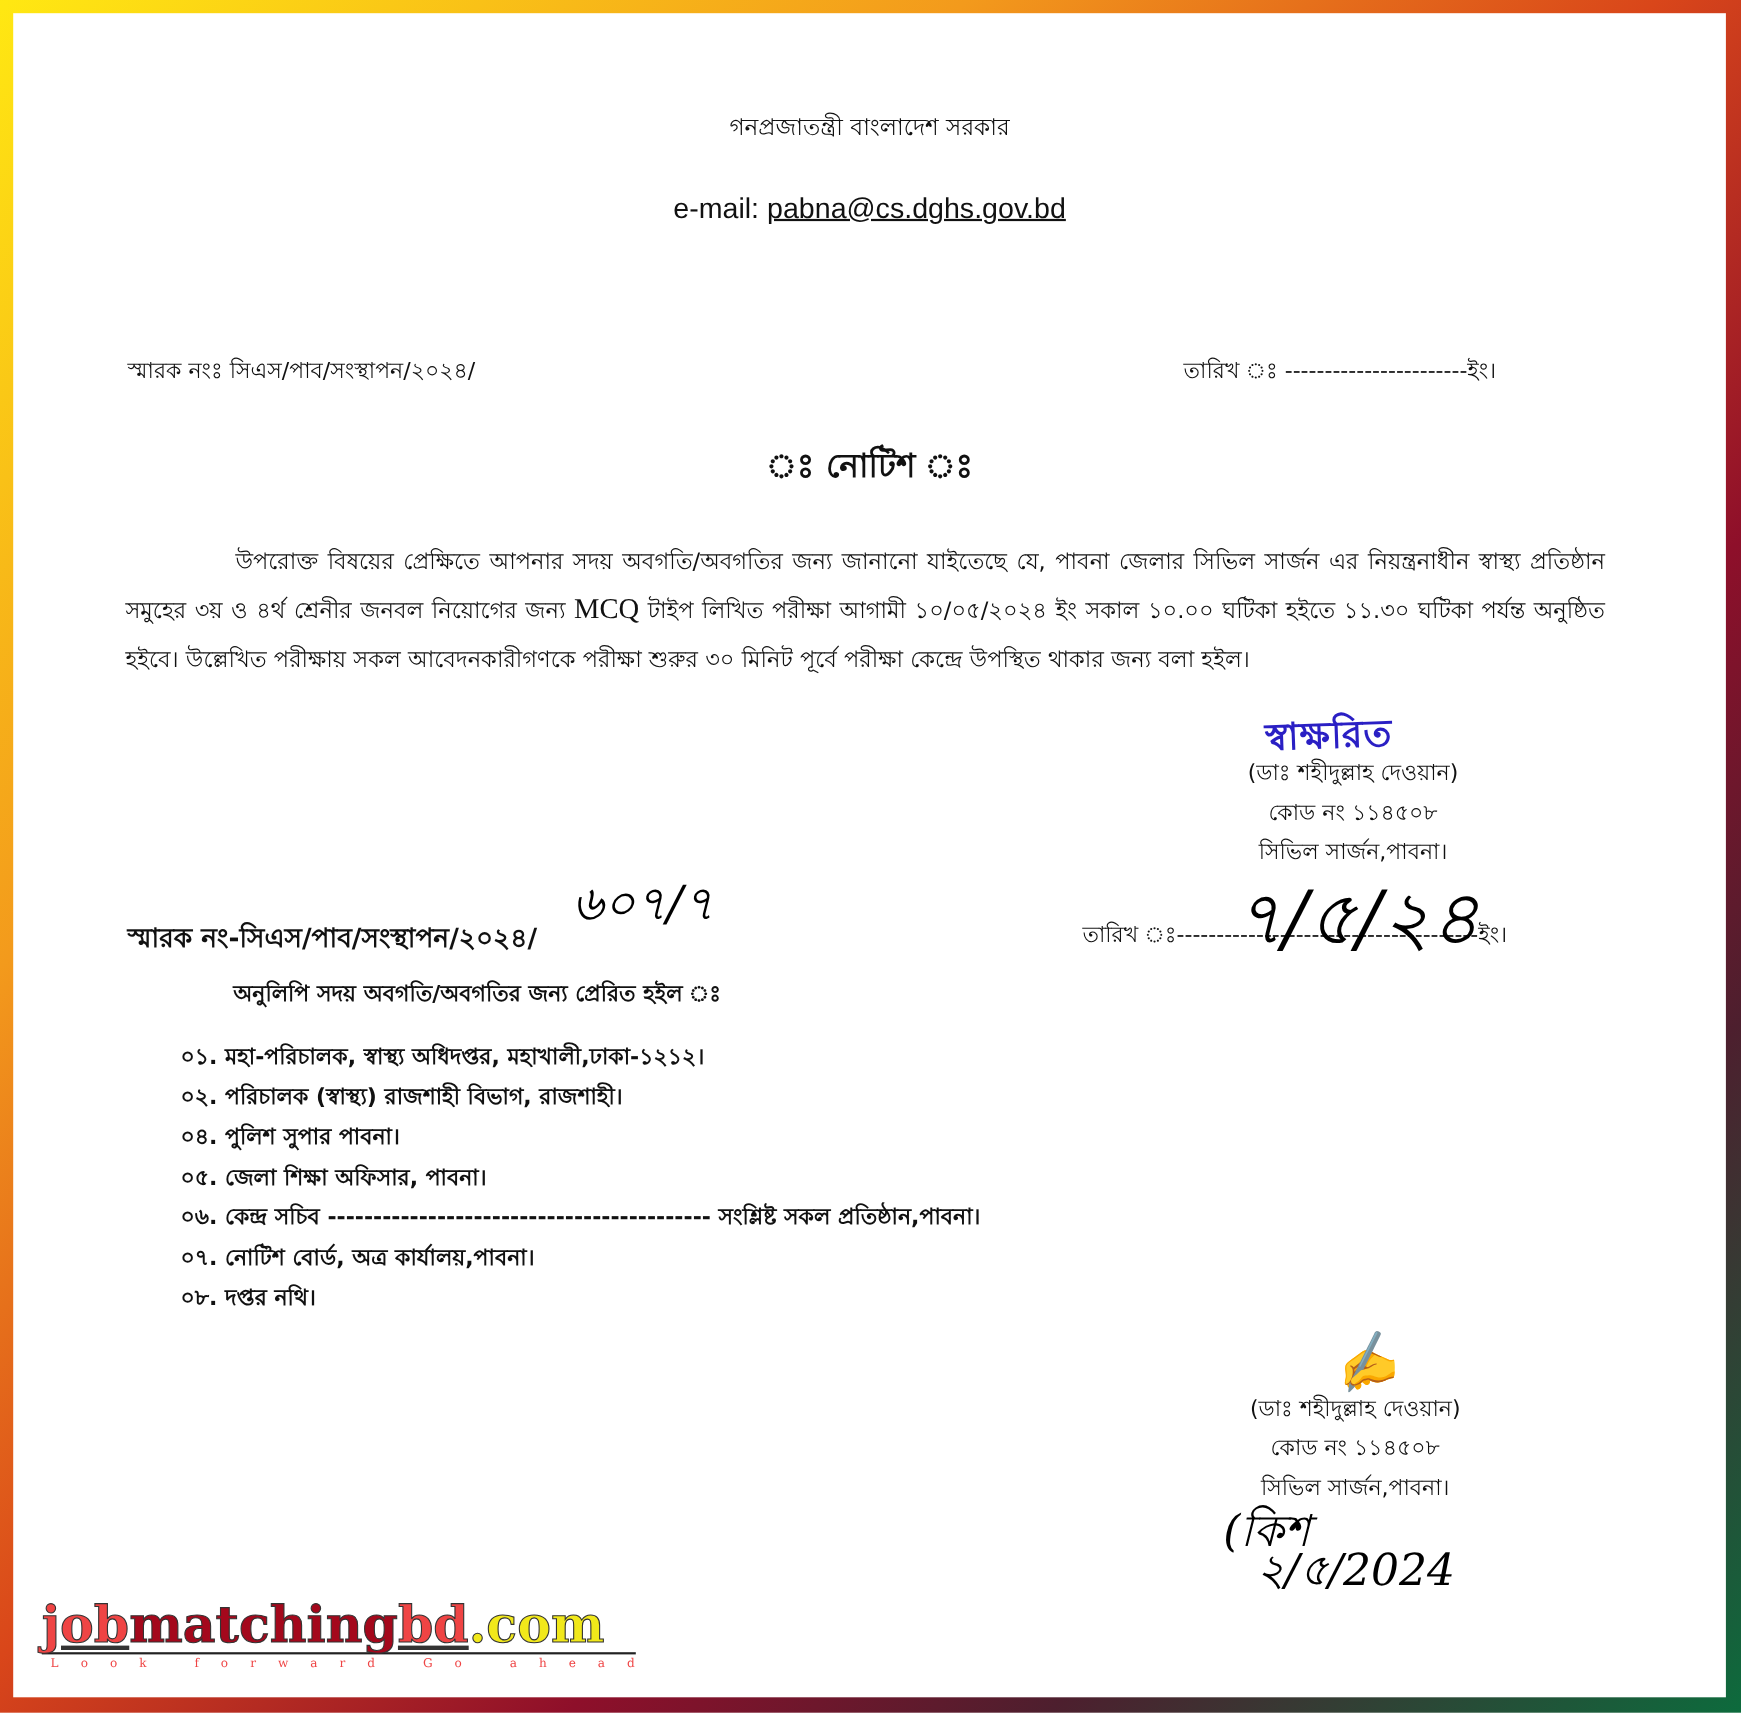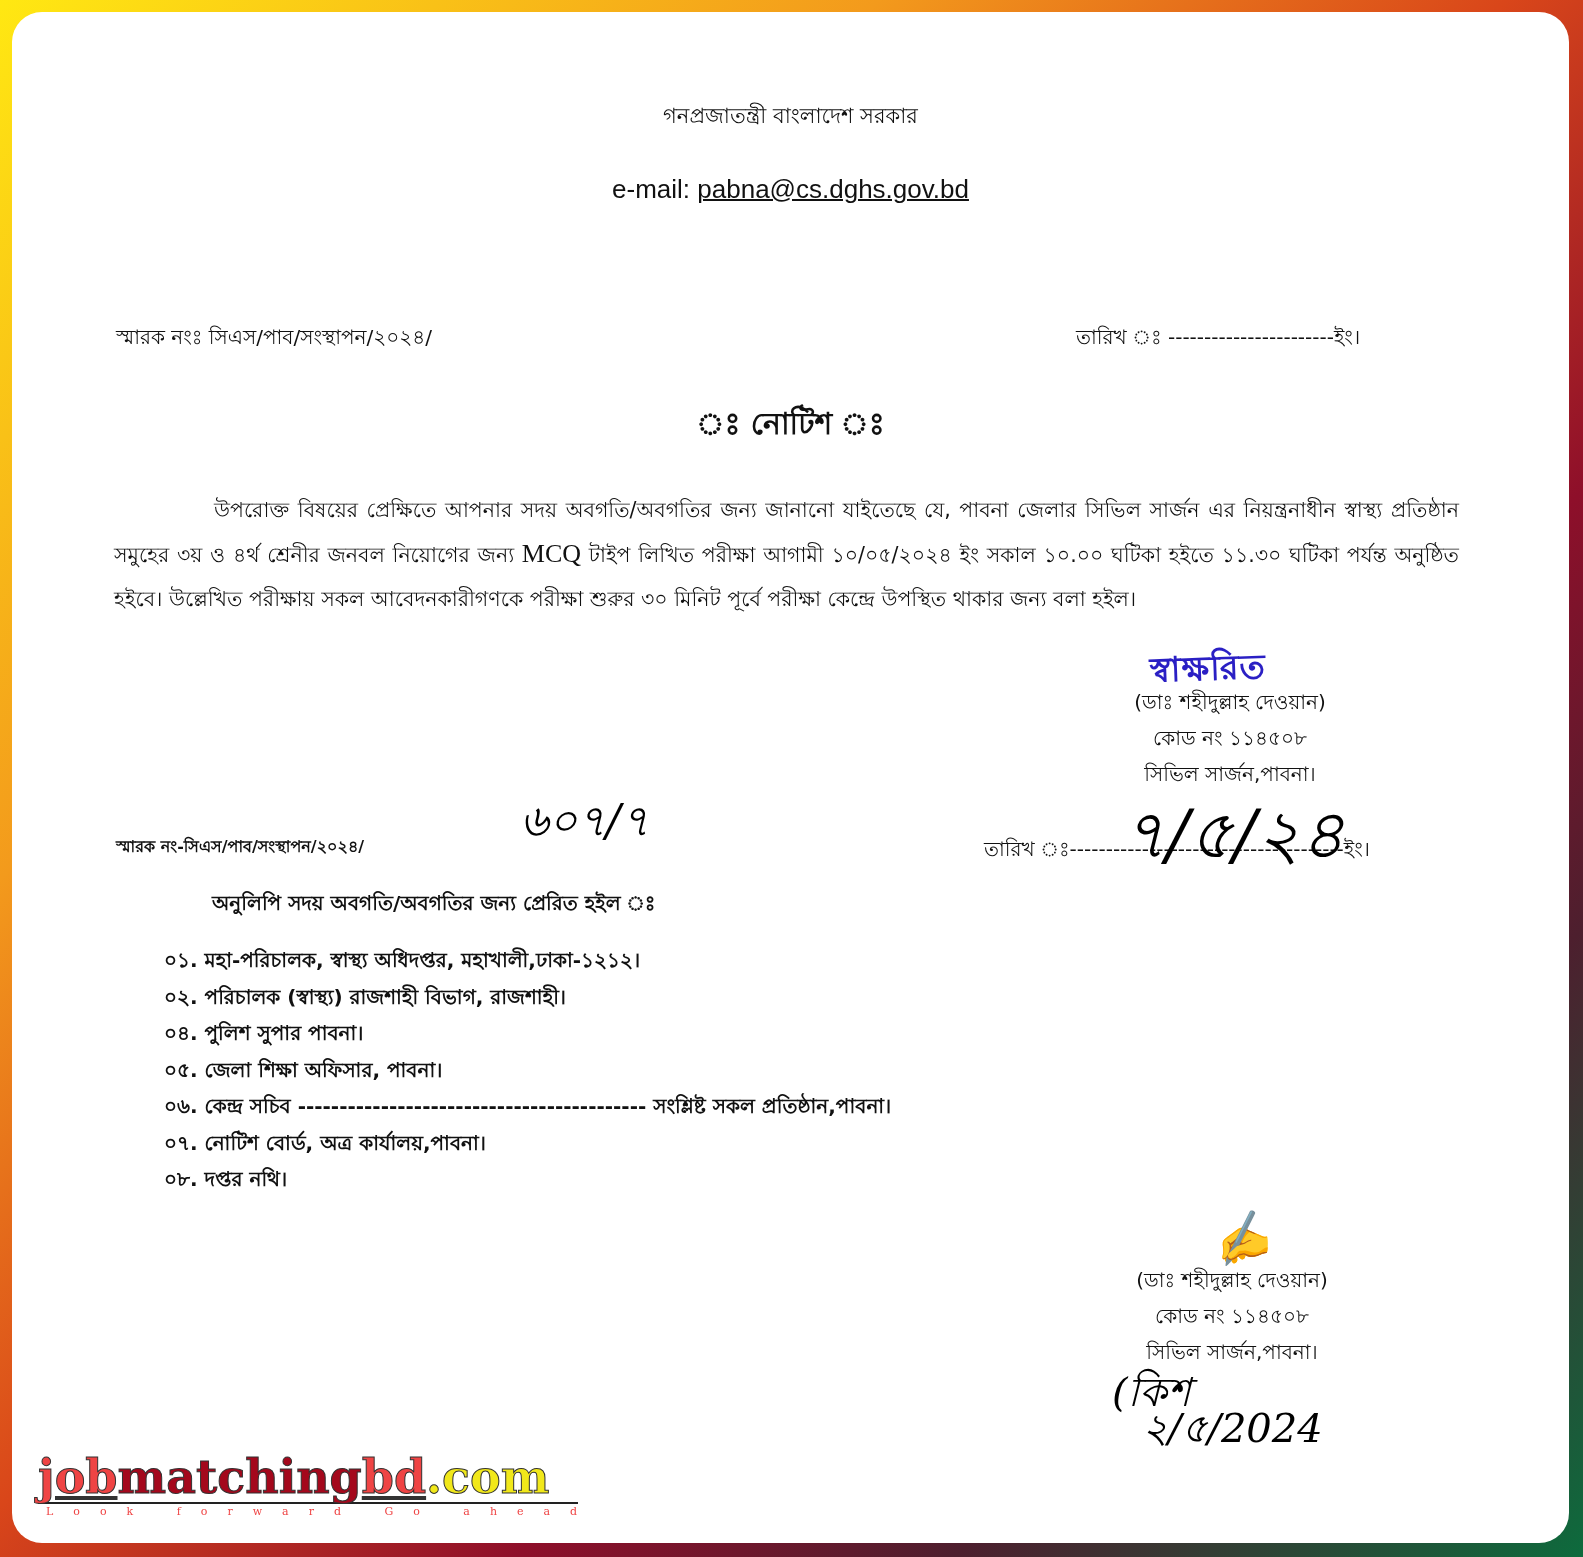--- a/index.html
+++ b/index.html
@@ -4,21 +4,20 @@
 <style>
   html, body { margin: 0; padding: 0; }
   body {
     width: 1583px; height: 1557px; position: relative; overflow: hidden;
     font-family: "DejaVu Sans", sans-serif; color: #111;
     background: linear-gradient(135deg, #ffe812 0%, #f39a1c 28%, #d9461a 48%, #8e0f2a 66%, #4d1f2e 80%, #0d6b3d 100%);
   }
   .page {
     position: absolute; left: 12px; top: 12px; width: 1557px; height: 1531px;
     background: #ffffff;
-    border-radius: 30px;
   }
   .abs { position: absolute; white-space: nowrap; }
   .hdr { left: 0; width: 1557px; text-align: center; font-size: 21px; }
   .hdr1 { top: 88px; }
   .hdr2 { top: 122px; }
   .hdr3 { top: 162px; font-family: "Liberation Sans", sans-serif; font-size: 26px; }
   .hdr3 .email { text-decoration: underline; text-decoration-thickness: 2px; }
   .memo1 { left: 104px; top: 310px; font-size: 20px; }
   .date1 { left: 1064px; top: 310px; font-size: 20px; }
   .title { left: 0; width: 1557px; top: 388px; text-align: center; font-size: 30px; font-weight: bold; }
@@ -27,21 +26,21 @@
     font-size: 20.5px; line-height: 44px; text-align: justify; text-indent: 100px;
   }
   .para .mcq { font-family: "Liberation Serif", serif; font-size: 26px; }
   .stamp {
     left: 1138px; top: 630px; font-size: 34px; font-weight: bold; color: #2a1fc4;
     transform: rotate(-2deg); letter-spacing: 1px;
   }
   .sig-block { text-align: center; font-size: 20px; line-height: 36px; }
   .sig1 { left: 1090px; top: 672px; width: 256px; }
   .sig2 { left: 1092px; top: 1250px; width: 256px; }
-  .memo2 { left: 104px; top: 822px; font-size: 16px; font-weight: bold; }
+  .memo2 { left: 104px; top: 822px; font-size: 24px; font-weight: bold; }
   .hand {
     font-family: "DejaVu Serif", serif; font-style: italic; font-size: 44px; color: #000;
   }
   .hand-memo { left: 508px; top: 776px; text-align: center; }
   .date2 { left: 972px; top: 822px; font-size: 20px; font-weight: normal; }
   .hand-date { left: 1110px; top: 770px; font-size: 68px; }
   .copy-head { left: 200px; top: 876px; font-size: 20px; font-weight: bold; }
   .list { left: 152px; top: 930px; font-size: 20px; font-weight: bold; line-height: 36.5px; }
   .sig-scribble { left: 1200px; top: 1200px; font-size: 46px; transform: rotate(-18deg); }
   .final-hand { left: 1100px; top: 1362px; font-size: 40px; line-height: 36px; }

